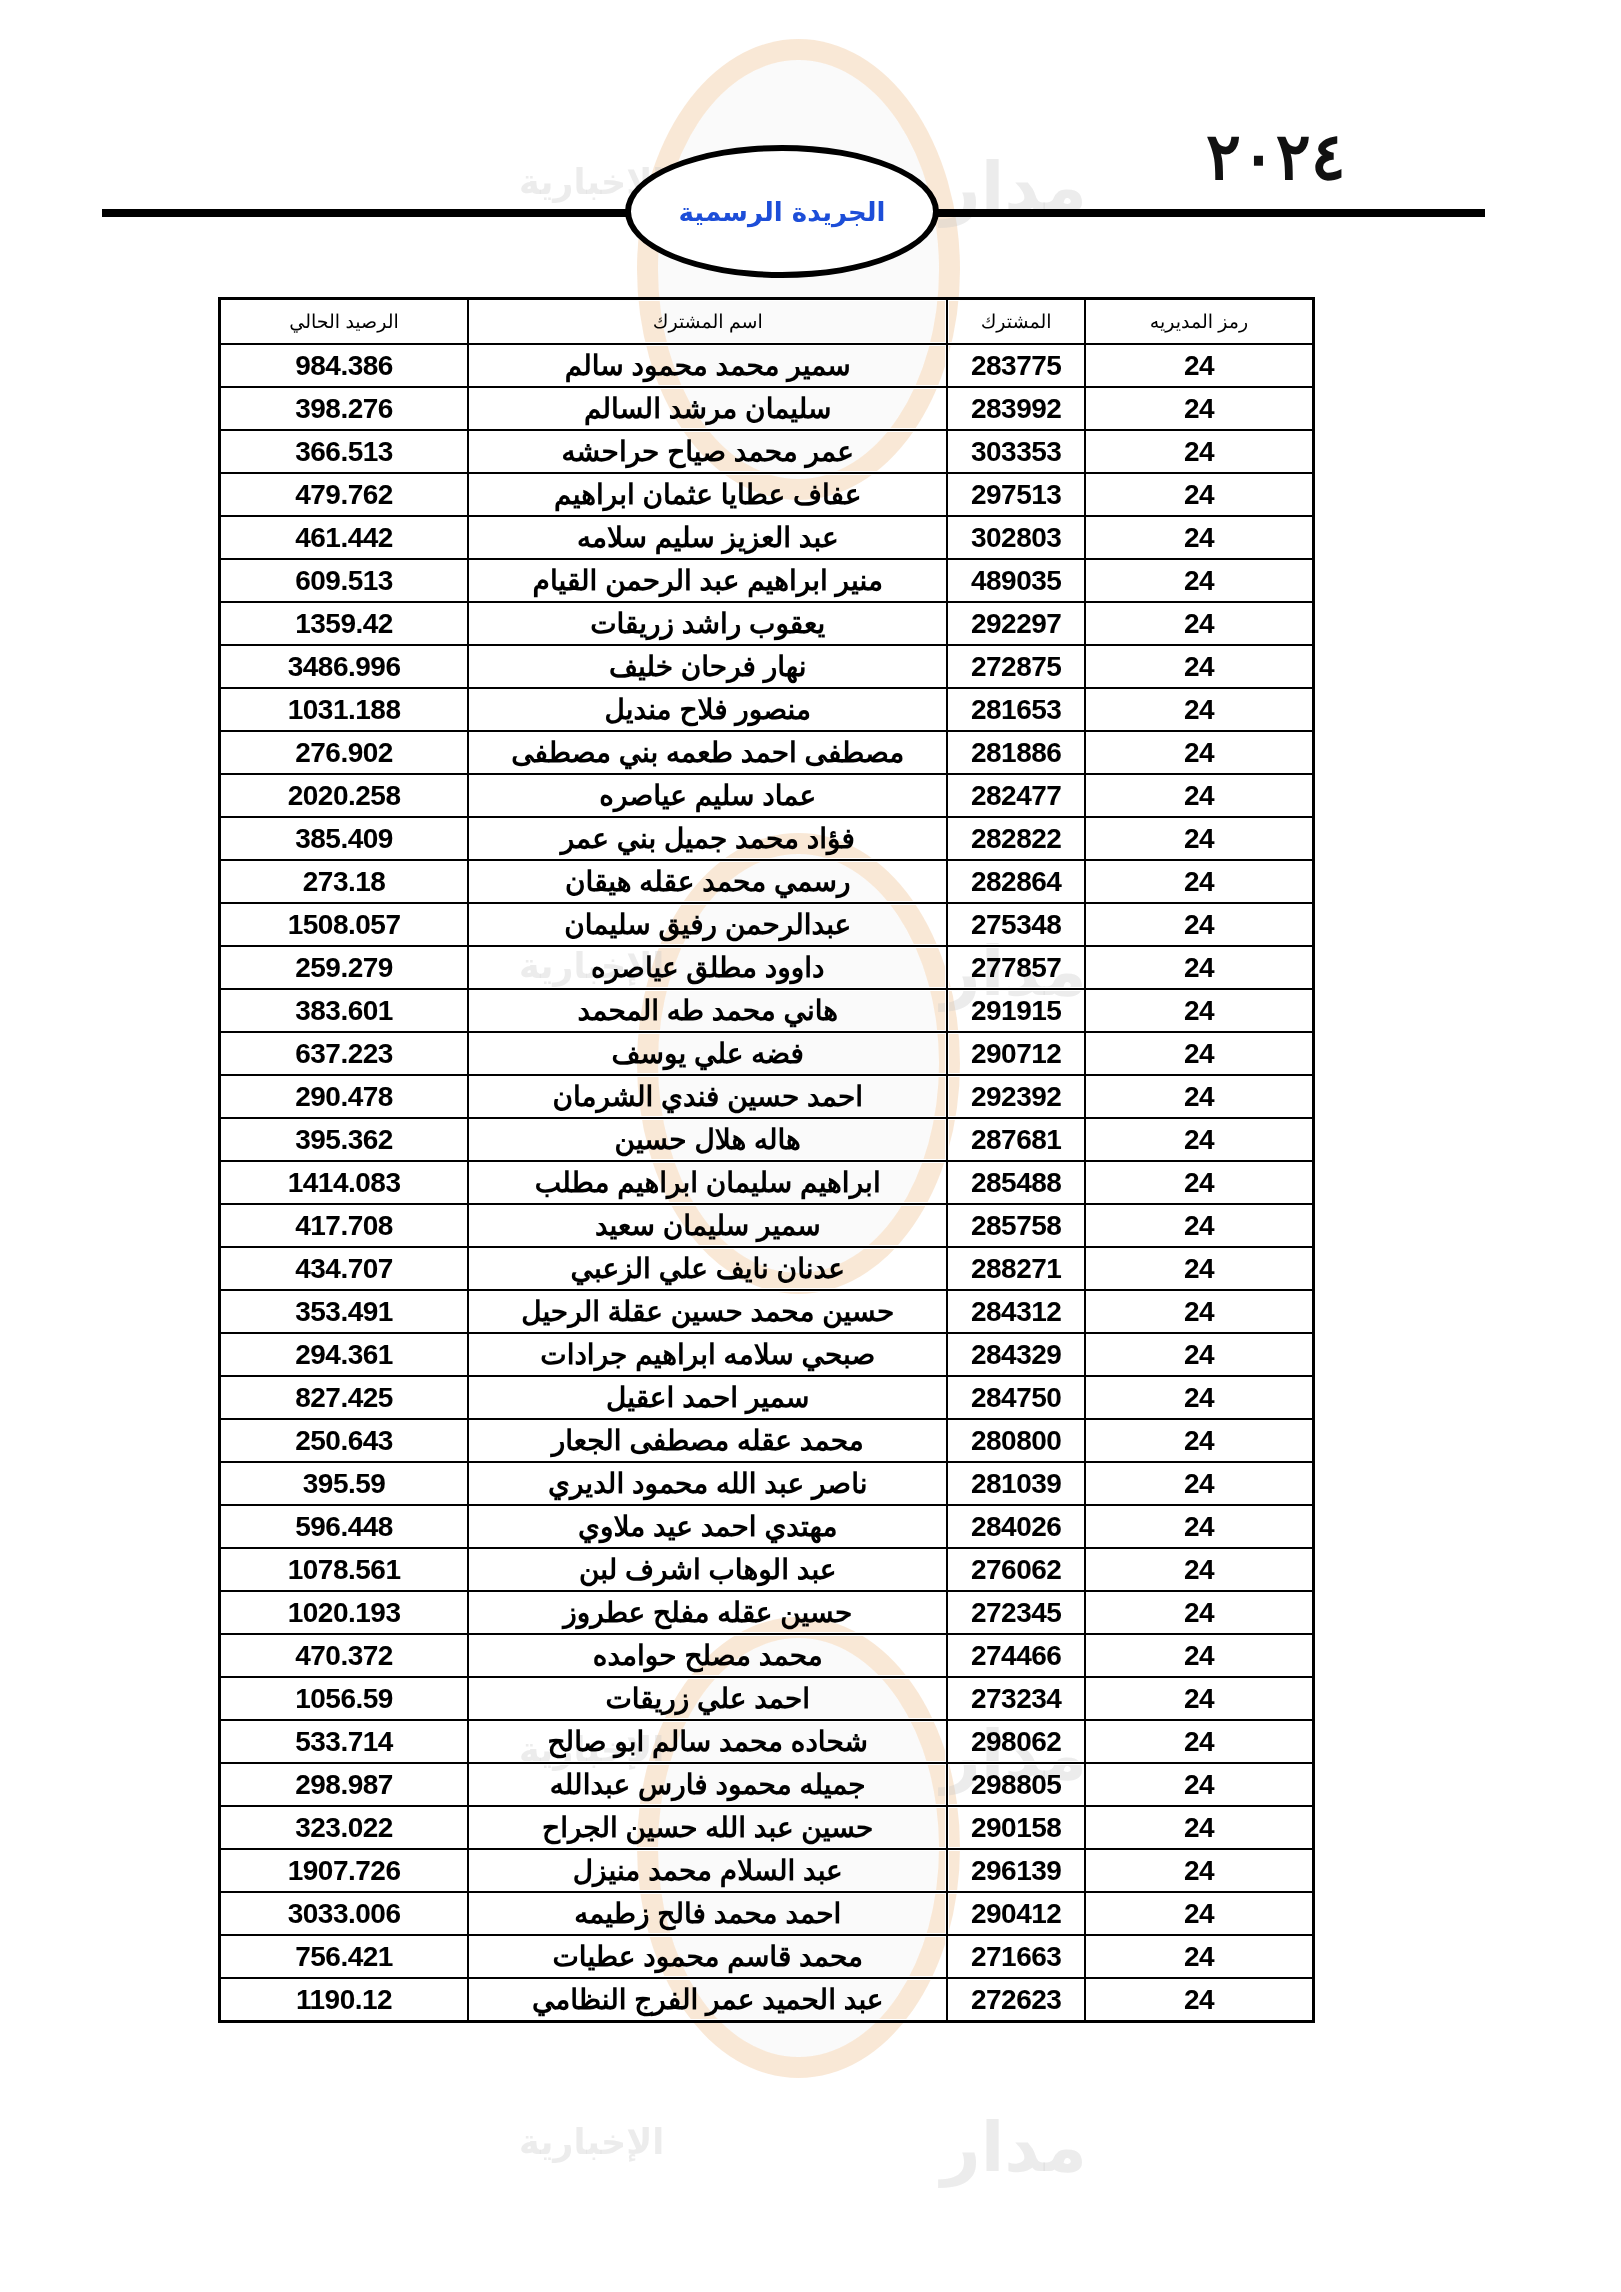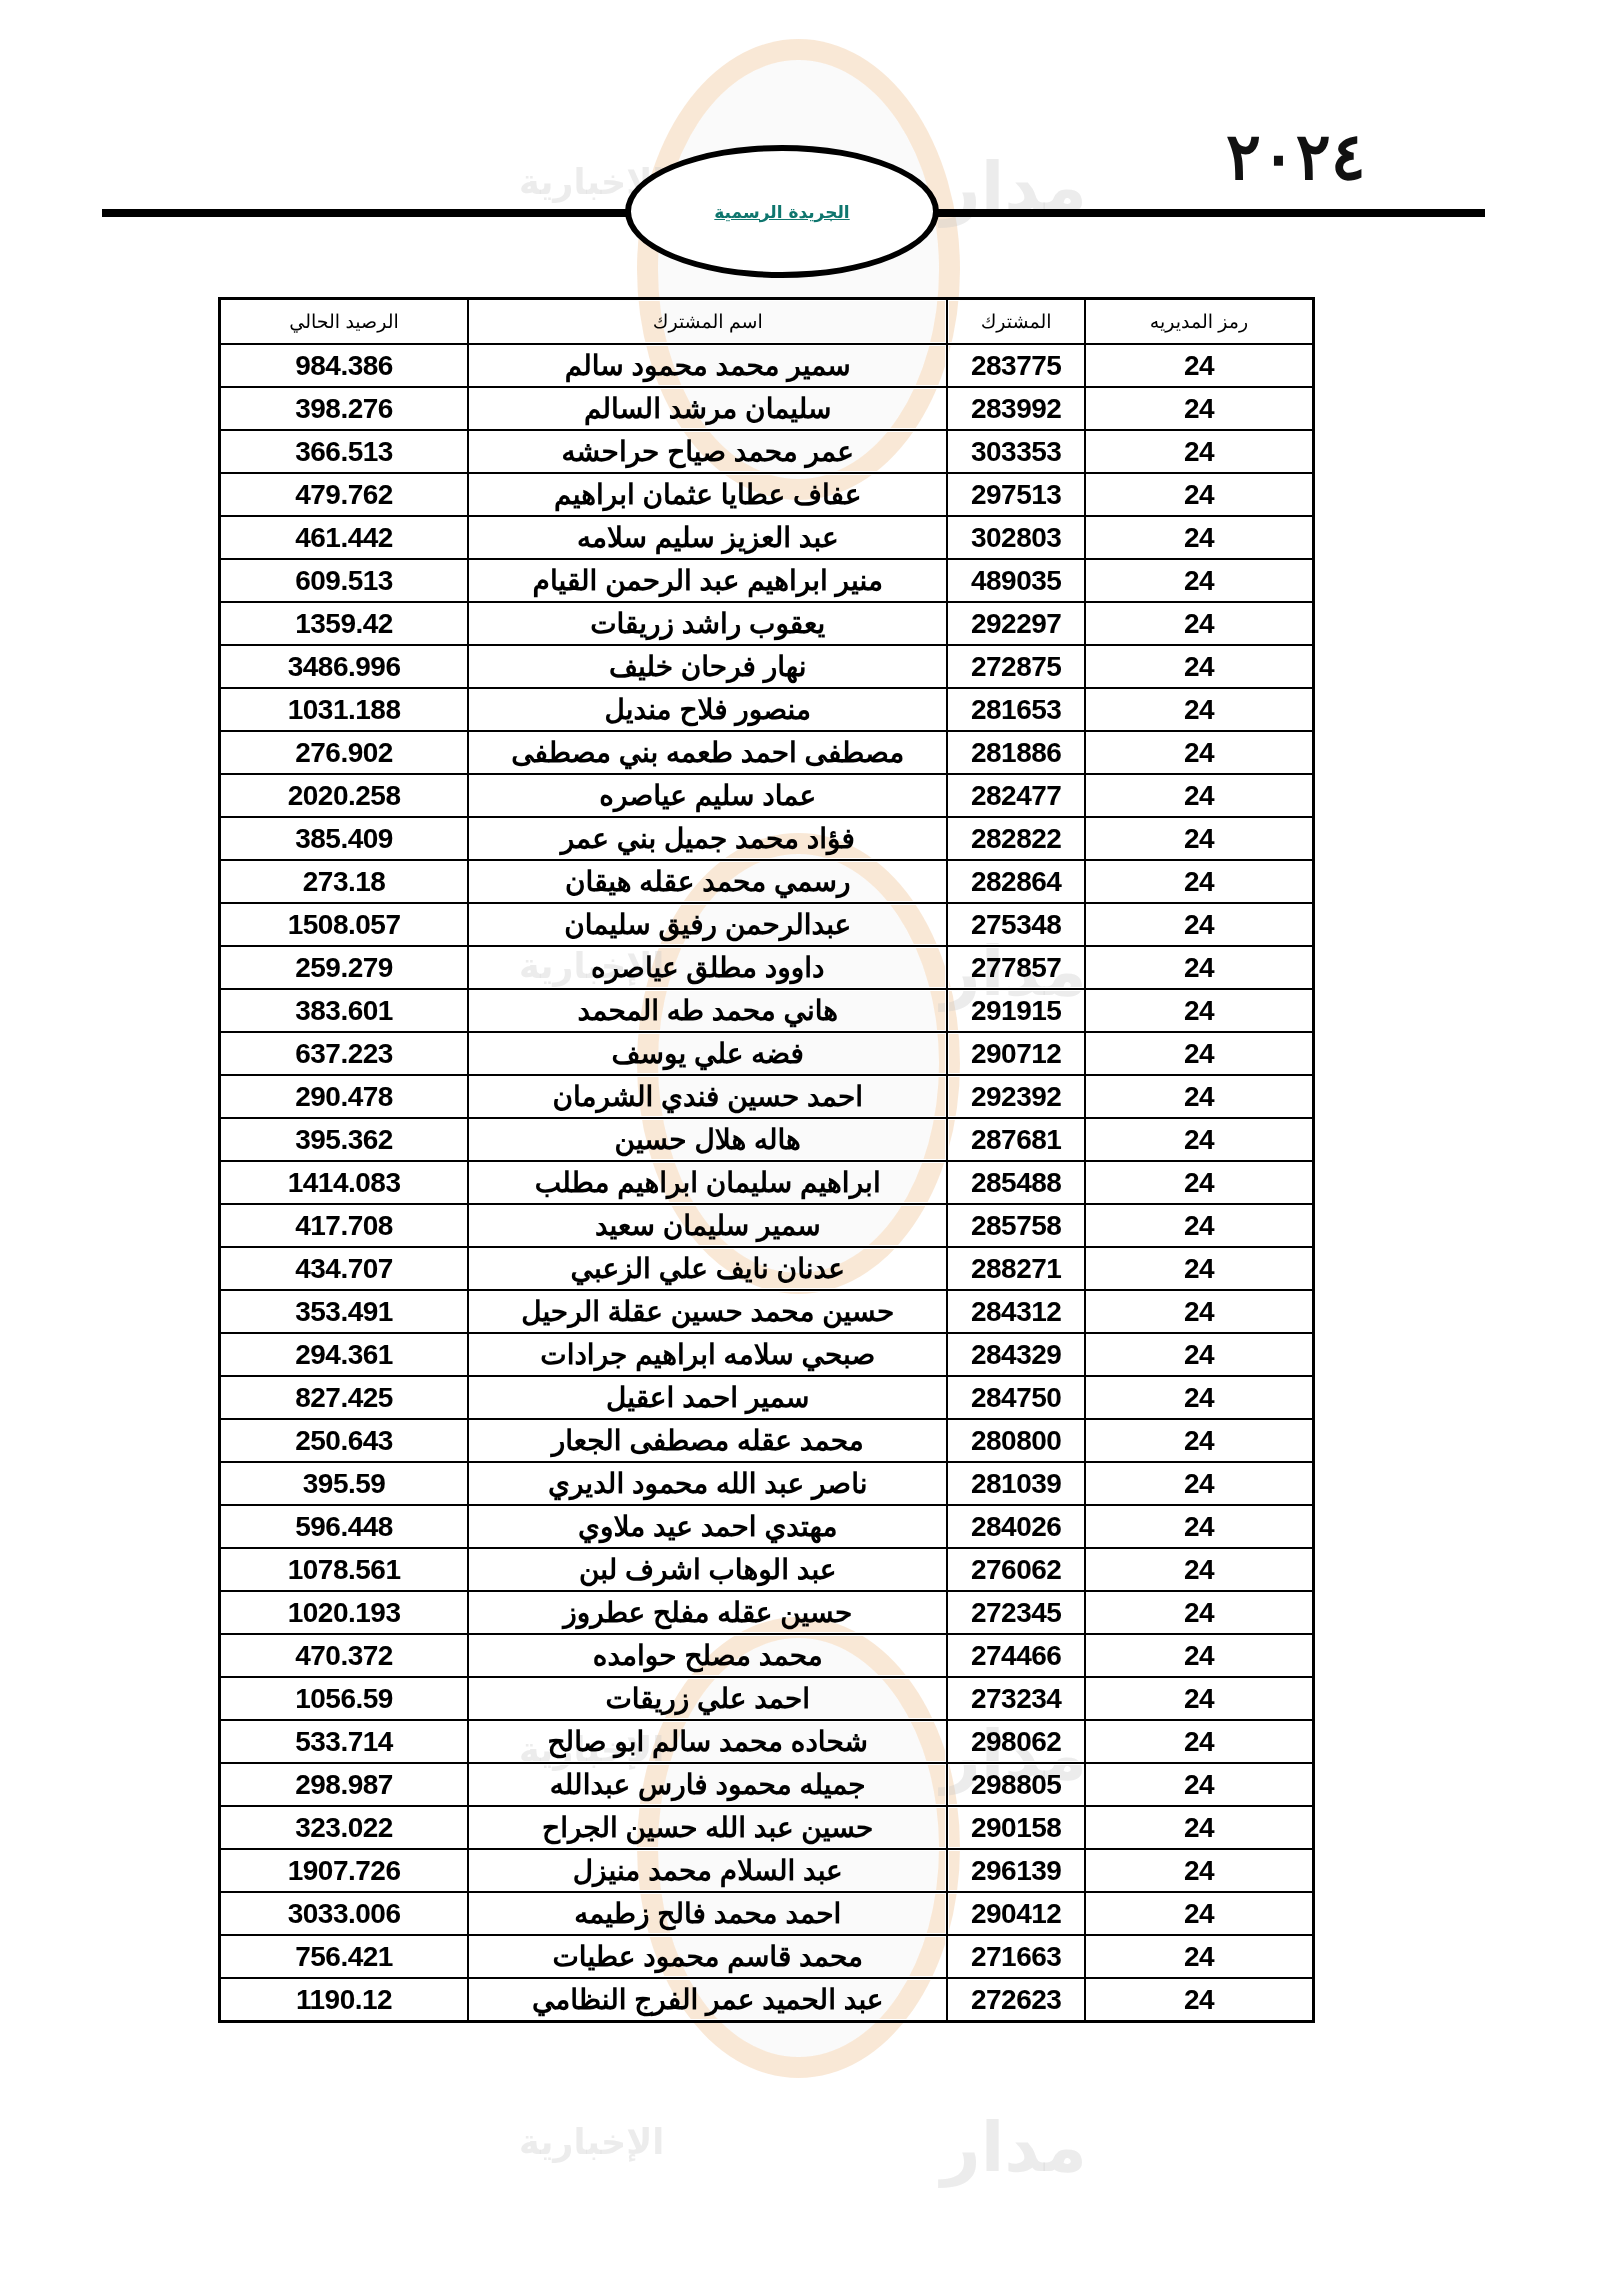--- a/index.html
+++ b/index.html
@@ -3,26 +3,26 @@
 <meta charset="utf-8">
 <style>
   html, body { margin: 0; padding: 0; background: #ffffff; }
   body { width: 1621px; height: 2293px; position: relative; overflow: hidden; font-family: "DejaVu Sans", sans-serif; }
 
   
   .wm { position: absolute; pointer-events: none; }
   .wm-clock { width: 323px; height: 461px; border-radius: 50%; border: 21.6px solid rgba(248,200,150,0.35); background: rgba(240,240,240,0.35); box-sizing: border-box; }
   .wm-text { color: rgba(200,200,200,0.35); font-weight: bold; font-family: "DejaVu Sans", sans-serif; }
 
-  .year { position: absolute; left: 1206px; top: 118px; font-family: "DejaVu Serif", serif; font-size: 65px; font-weight: bold; color: #111; letter-spacing: 2px; margin-left: 20px; }
+  .year { position: absolute; left: 1206px; top: 118px; font-family: "DejaVu Serif", serif; font-size: 65px; font-weight: bold; color: #111; letter-spacing: 2px; }
   .rule { position: absolute; top: 209px; height: 7.8px; background: #000; }
   .rule-left { left: 102px; width: 529px; }
   .rule-right { left: 921px; width: 564px; }
   .oval { position: absolute; left: 625px; top: 145px; width: 314px; height: 133px; border: 6.9px solid #000; border-radius: 50%; background: #fff; box-sizing: border-box; display: flex; align-items: center; justify-content: center; }
-  .oval span { font-family: "DejaVu Sans", sans-serif; font-weight: bold; font-size: 17px; color: #0f766e; text-decoration: underline; }
+  .oval span { font-family: "DejaVu Sans", sans-serif; font-weight: bold; font-size: 26px; color: #1d4ed8; }
 
   table.grid { position: absolute; left: 218px; top: 297px; width: 1097px; border-collapse: separate; border-spacing: 0; border: 2.9px double #000; direction: rtl; }
   table.grid th, table.grid td { border: 1px solid #000; box-shadow: inset 0 0 0 1px #fff; outline: none; text-align: center; font-family: "Liberation Sans", sans-serif; font-weight: bold; color: #000; padding: 0; }
   table.grid th { height: 43px; font-size: 19px; font-weight: normal; }
   table.grid td { height: 41px; font-size: 28px; }
   .c-dir { width: 225px; }
   .c-sub { width: 135px; }
   .c-name { width: 475px; }
   .c-bal { width: 245px; }
   td.num { font-family: "Liberation Serif", serif; font-size: 30px; letter-spacing: -0.5px; }

